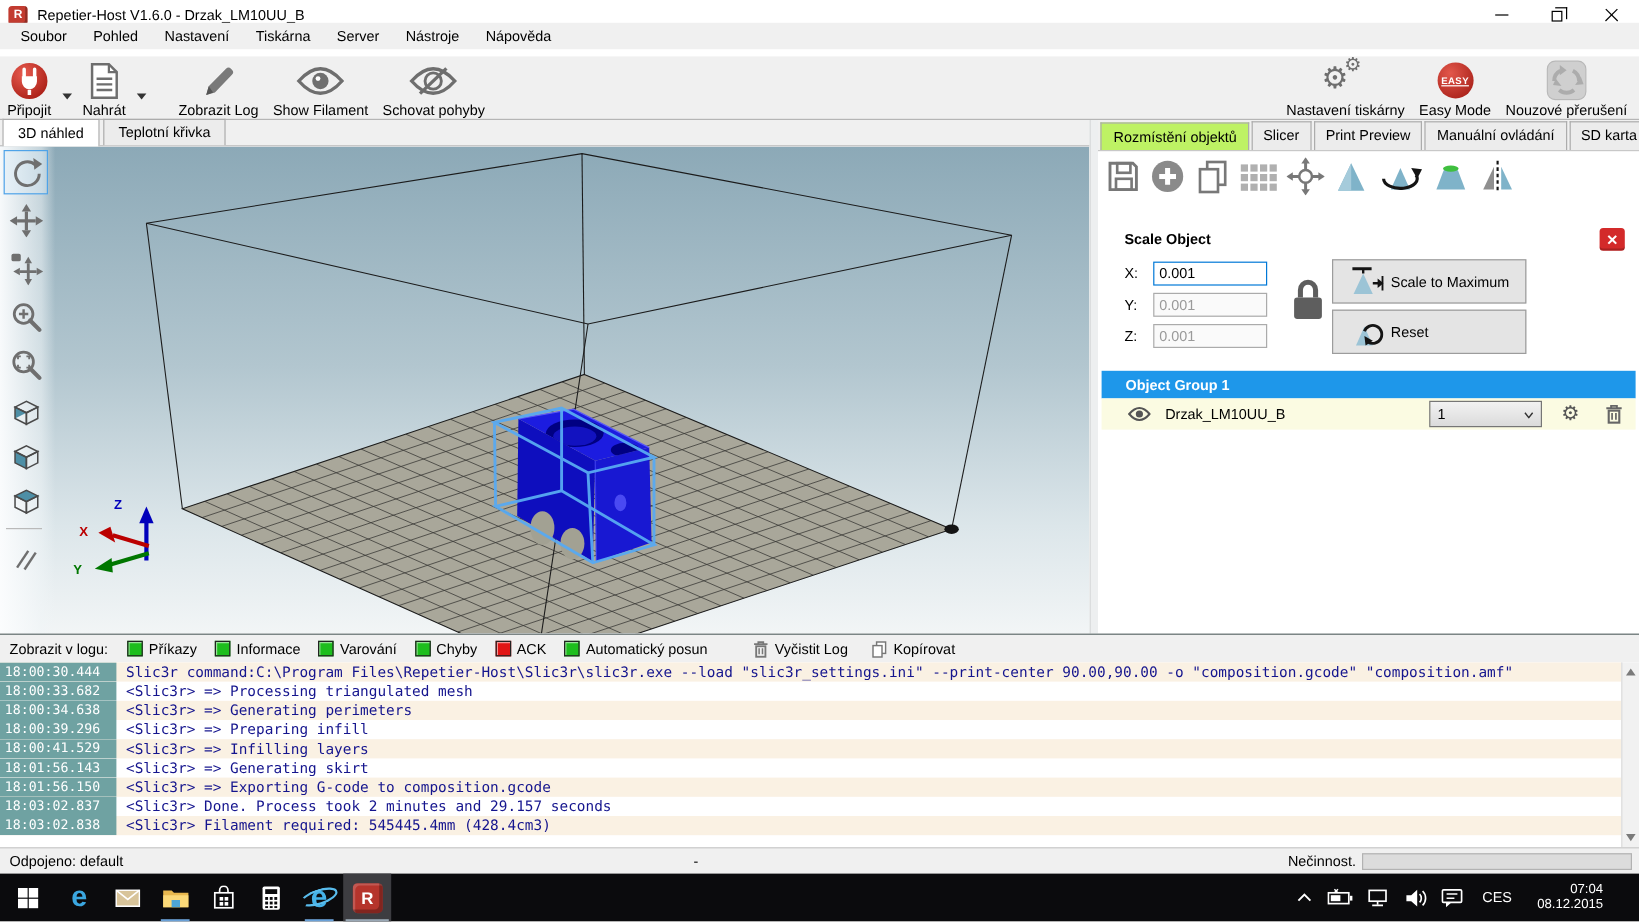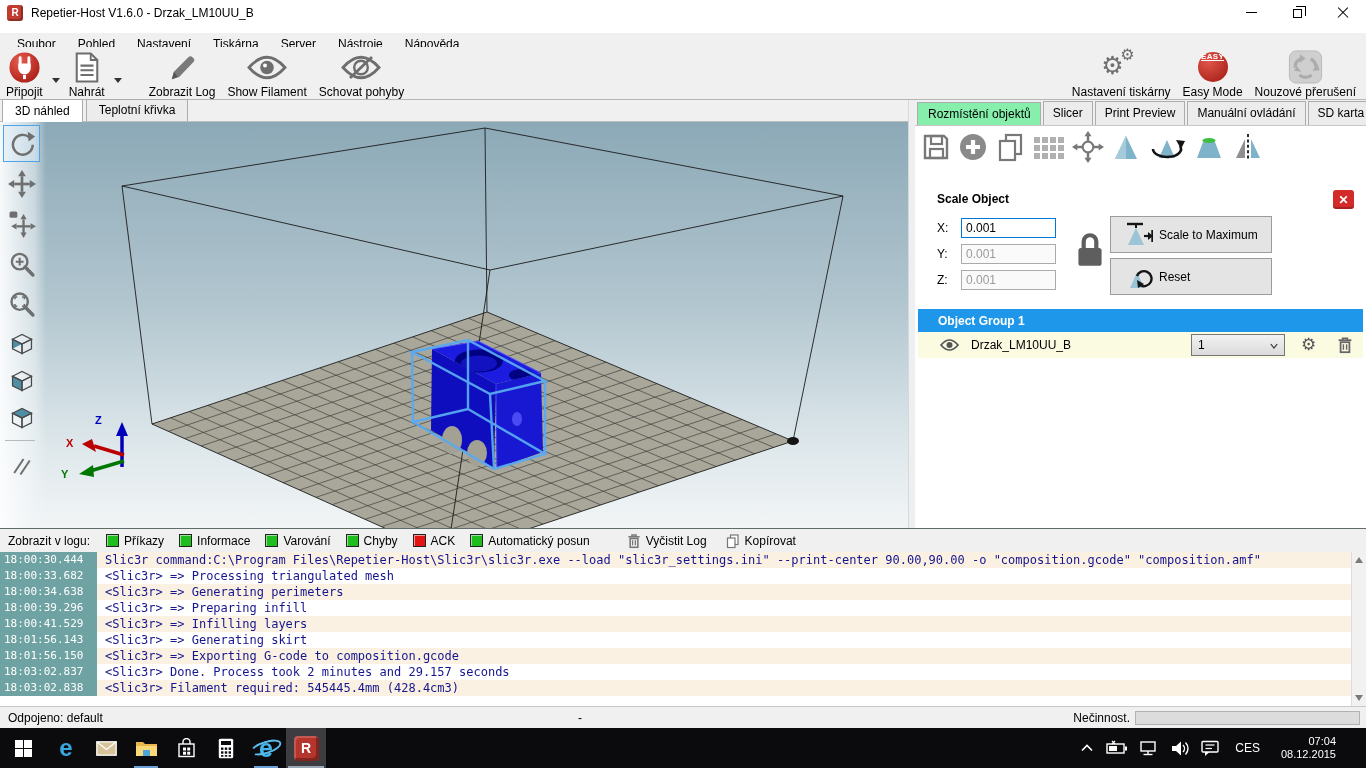--- a/index.html
+++ b/index.html
@@ -13,33 +13,33 @@
   .win-controls { margin-left:auto; display:flex; height:25px; }
   .win-btn { width:46px; height:25px; display:flex; align-items:center; justify-content:center; }
   .glyph-min { width:11px; height:1px; background:#000; }
   .glyph-restore { width:9px; height:9px; border:1px solid #000; position:relative; background:#fff; margin-top:2px; }
   .glyph-restore::before { content:""; position:absolute; left:2px; top:-4px; width:9px; height:9px; border:1px solid #000; border-bottom:none; border-left:none; }
   .glyph-close { position:relative; width:12px; height:12px; }
   .glyph-close::before,.glyph-close::after { content:""; position:absolute; left:-1px; top:5px; width:14px; height:1.4px; background:#000; }
   .glyph-close::before { transform:rotate(45deg);} .glyph-close::after { transform:rotate(-45deg);}
 
   
-  .menubar { position:absolute; left:0; top:33px; width:1366px; height:22px; background:#F0F0F0; display:flex; align-items:center; padding-left:6px; }
+  .menubar { position:absolute; left:0; top:19px; width:1366px; height:22px; background:#F0F0F0; display:flex; align-items:center; padding-left:6px; }
   .menu-item { padding:3px 11px; }
 
   
   .toolbar { position:absolute; left:0; top:47px; width:1366px; height:53px; background:#F0F0F0; border-bottom:1px solid #B5B5B5; display:flex; align-items:stretch; }
   .tbtn { display:flex; flex-direction:column; align-items:center; padding:3px 6px 0 6px; }
   .tbtn .ticon { height:34px; display:flex; align-items:center; justify-content:center; }
   .tbtn .tlabel { font-size:12px; margin-top:1px; white-space:nowrap; }
   .tbtn.disabled .tlabel { color:#000000; }
   .tcaret { align-self:center; width:14px; display:flex; align-items:center; justify-content:center; margin-top:14px; }
   .caret-shape { width:0; height:0; border-left:4px solid transparent; border-right:4px solid transparent; border-top:5px solid #333; }
   .toolbar-right { margin-left:auto; display:flex; padding-right:4px; }
-  .easy-circle { width:30px; height:30px; border-radius:50%; background:radial-gradient(circle at 35% 30%, #E2574B, #9E1710); color:#fff; font-weight:bold; font-size:8px; display:flex; align-items:flex-start; justify-content:center; letter-spacing:.3px;text-decoration:underline; }
+  .easy-circle { width:30px; height:30px; border-radius:50%; background:radial-gradient(circle at 35% 30%, #E2574B, #9E1710); color:#fff; font-weight:bold; font-size:8px; display:flex; align-items:center; justify-content:center; letter-spacing:.3px;text-decoration:underline; }
   .gears { position:relative; width:40px; height:32px; color:#6E6E6E; }
   .gears .g1 { position:absolute; left:0; top:2px; font-size:25px; line-height:25px; }
   .gears .g2 { position:absolute; left:19px; top:-4px; font-size:16px; line-height:16px; }
 
   
   .tabs3d { position:absolute; left:0; top:100px; width:908px; height:22px; background:#F0F0F0; display:flex; align-items:flex-end; border-bottom:1px solid #BDBDBD; }
   .tab3d { padding:3px 12px 4px 12px; border:1px solid #ACACAC; border-bottom:none; background:#ECECEC; margin-left:3px; font-size:12px; }
   .tab3d.active { background:#fff; padding-top:4px; margin-left:2px; position:relative; top:1px; }
 
   
@@ -48,21 +48,21 @@
   .tools3d { position:absolute; left:0; top:0; bottom:0; width:46px; background:linear-gradient(90deg, rgba(252,253,254,.95) 0%, rgba(240,245,247,.55) 75%, rgba(240,245,247,0) 100%); }
   .tool3d { position:absolute; left:3px; width:37px; height:37px; display:flex; align-items:center; justify-content:center; }
   .tool3d.selected { border:1px solid #4FA3E8; background:rgba(215,235,250,.35); }
   .tools3d .divider { position:absolute; left:5px; width:30px; height:1px; background:#B9B9B9; }
 
   
   .right-splitter { position:absolute; left:908px; top:100px; width:7px; height:428px; background:#EDEFF0; border-left:1px solid #D6D9DA; }
   .right-panel { position:absolute; left:915px; top:100px; width:451px; height:428px; background:#fff; }
   .rtabs { position:absolute; left:0; top:0; right:0; height:25px; background:#F0F0F0; display:flex; align-items:flex-end; }
   .rtab { padding:4px 9px 5px 9px; border:1px solid #ACACAC; border-bottom:none; background:#ECECEC; margin-left:2px; font-size:12px; white-space:nowrap; }
-  .rtab.active { background:#86efac; position:relative; top:1px;padding-left:10px; }
+  .rtab.active { background:#bef264; position:relative; top:1px;padding-left:10px; }
   .rcontent { position:absolute; left:0; top:25px; right:0; bottom:0; background:#fff; border-top:1px solid #C8C8C8; }
   .obj-toolbar { position:absolute; left:6px; top:3px; height:36px; display:flex; align-items:center; gap:7px; }
   .oicon { display:flex; align-items:center; justify-content:center; }
 
   .scale-panel { position:absolute; left:0; top:62px; right:0; height:120px; }
   .scale-title { position:absolute; left:22px; top:4px; font-weight:bold; font-size:12px; }
   .scale-close { position:absolute; right:12px; top:2px; width:21px; height:19px; background:#D32A2A; border-radius:3px; color:#fff; font-weight:bold; font-size:12px; display:flex; align-items:center; justify-content:center; box-shadow:inset 0 -2px rgba(0,0,0,.2); }
   .axis-label { position:absolute; left:22px; width:20px; font-size:12px; }
   .axis-input { position:absolute; left:46px; width:95px; height:20px; font-size:12px; padding:0 4px; font-family:"Liberation Sans",sans-serif; }
   .axis-input.focused { border:1px solid #0078D7; background:#fff; color:#000; }

